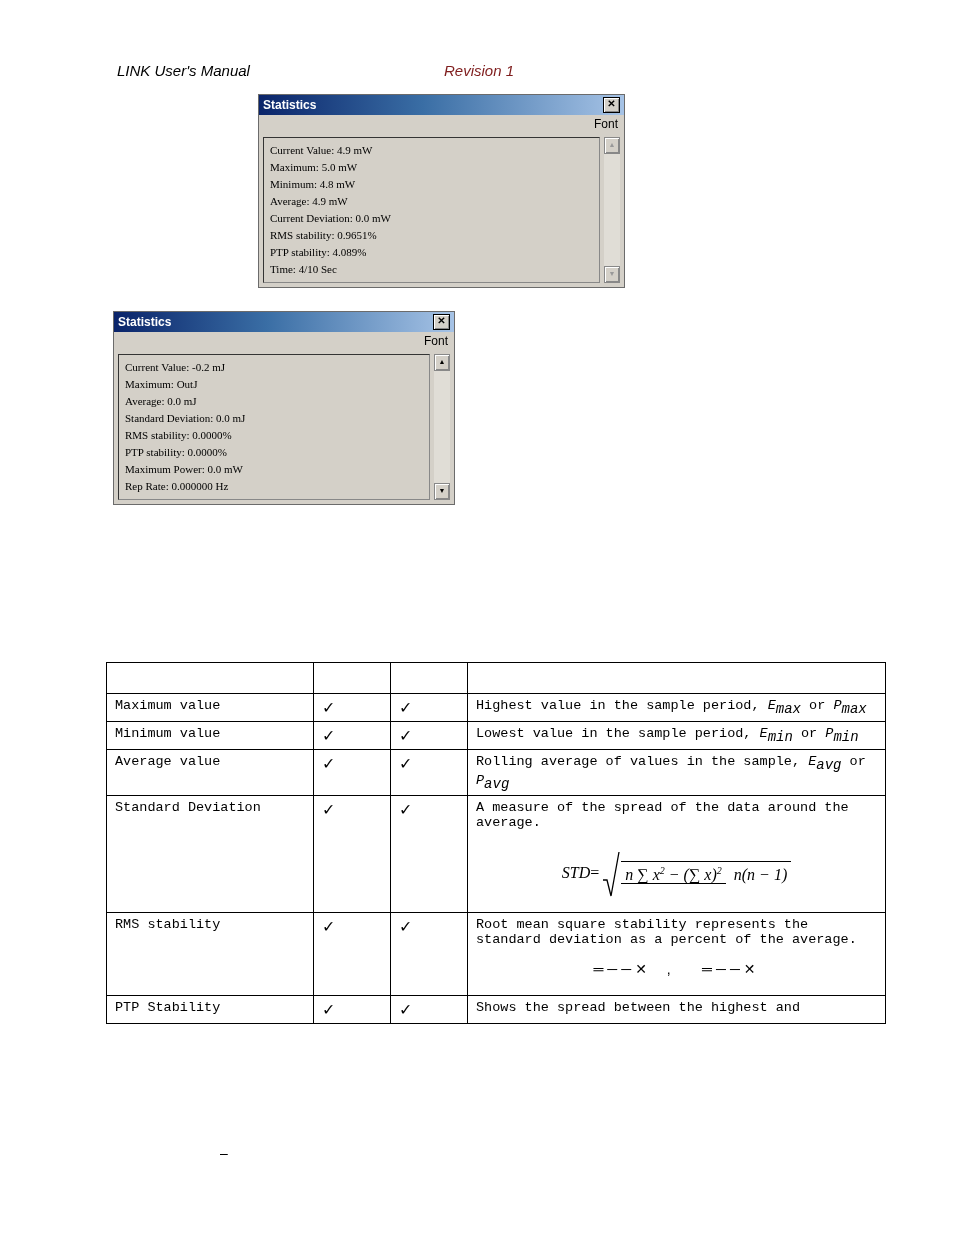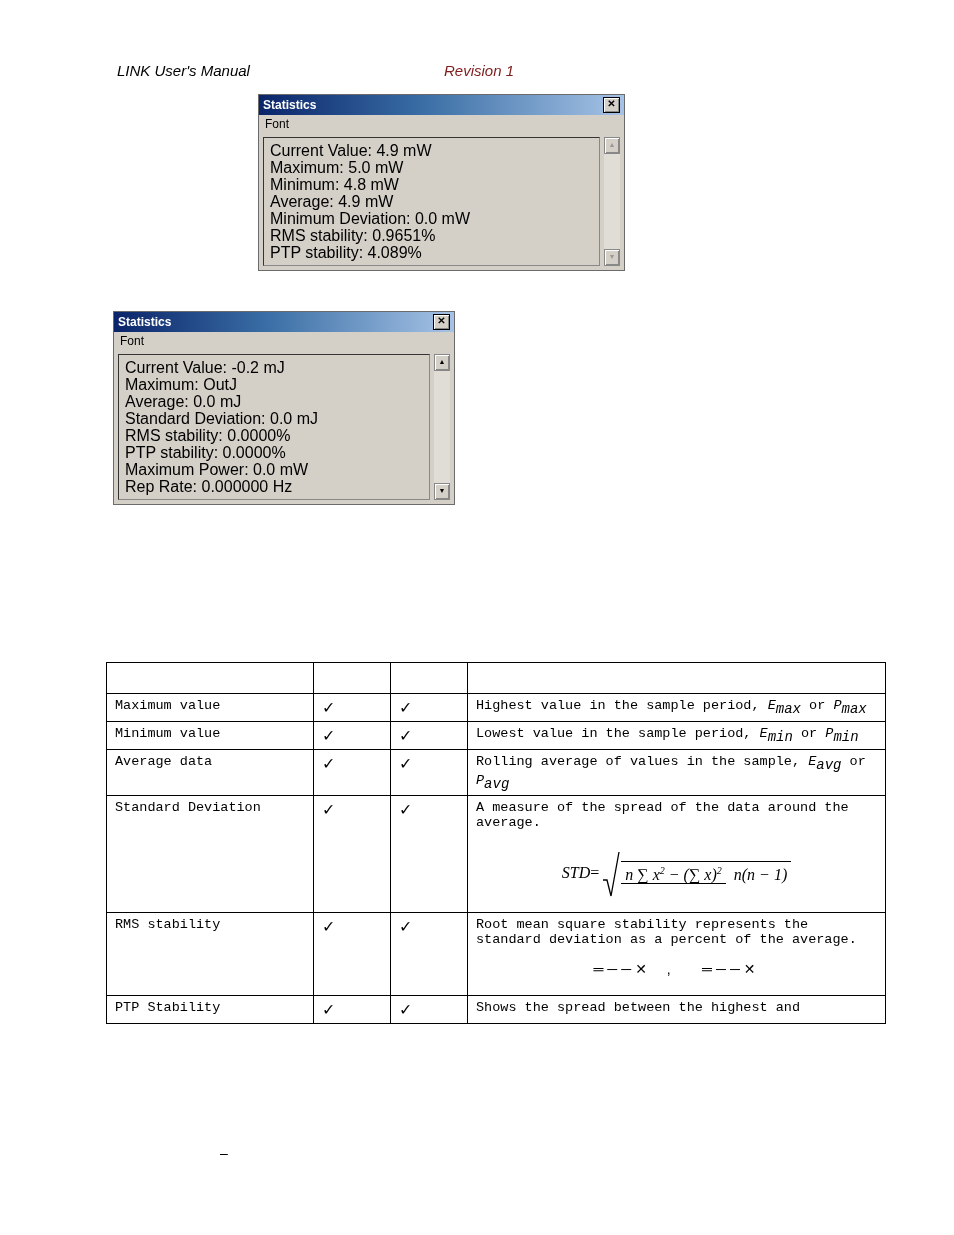--- a/index.html
+++ b/index.html
@@ -62,38 +62,39 @@
     font-size: 10px;
     line-height: 12px;
     text-align: center;
     box-shadow: 1px 1px 0 #fff inset, -1px -1px 0 #888 inset;
     cursor: pointer;
   }
   .menubar {
     padding: 2px 6px;
     font-size: 12px;
     background: #d4d0c8;
+    text-align: right;
   }
   .panel-body {
     position: relative;
     background: #d4d0c8;
     padding: 0;
     display: flex;
   }
   .content-area {
     flex: 1;
     padding: 4px 6px;
     border: 1px inset #888;
     background: #d4d0c8;
     margin: 4px;
   }
   .content-area .line {
-    font-size: 16px;
+    font-size: 11px;
     line-height: 17px;
-    font-family: Liberation Sans, sans-serif;
+    font-family: Liberation Serif, serif;
   }
   .scrollbar {
     width: 16px;
     background: #d4d0c8;
     display: flex;
     flex-direction: column;
     margin: 4px 4px 4px 0;
   }
   .scroll-btn {
     height: 15px;
@@ -187,23 +188,24 @@
         <span>✕</span>
       </span>
     </div>
     <div class="menubar">Font</div>
     <div class="panel-body">
       <div class="content-area">
         <div class="line">Current Value: 4.9 mW</div>
         <div class="line">Maximum: 5.0 mW</div>
         <div class="line">Minimum: 4.8 mW</div>
         <div class="line">Average: 4.9 mW</div>
-        <div class="line">Minimum Deviation: 0.0 mW</div>
+        <div class="line">Current Deviation: 0.0 mW</div>
         <div class="line">RMS stability: 0.9651%</div>
         <div class="line">PTP stability: 4.089%</div>
+        <div class="line">Time: 4/10  Sec</div>
       </div>
       <div class="scrollbar">
         <div class="scroll-btn disabled">
           <span>▲</span>
         </div>
         <div class="scroll-track"></div>
         <div class="scroll-btn disabled">
           <span>▼</span>
         </div>
       </div>
@@ -257,21 +259,21 @@
         <td class="col-chk">✓</td>
         <td class="col-desc">Highest value in the sample period, <span class="ital">E<span class="sub">max</span></span> or <span class="ital">P<span class="sub">max</span></span></td>
       </tr>
       <tr>
         <td class="col-name">Minimum value</td>
         <td class="col-chk">✓</td>
         <td class="col-chk">✓</td>
         <td class="col-desc">Lowest value in the sample period, <span class="ital">E<span class="sub">min</span></span> or <span class="ital">P<span class="sub">min</span></span></td>
       </tr>
       <tr>
-        <td class="col-name">Average data</td>
+        <td class="col-name">Average value</td>
         <td class="col-chk">✓</td>
         <td class="col-chk">✓</td>
         <td class="col-desc">Rolling average of values in the sample, <span class="ital">E<span class="sub">avg</span></span> or <span class="ital">P<span class="sub">avg</span></span></td>
       </tr>
       <tr>
         <td class="col-name">Standard Deviation</td>
         <td class="col-chk">✓</td>
         <td class="col-chk">✓</td>
         <td class="col-desc">
           <span>A measure of the spread of the data around the average.</span>

